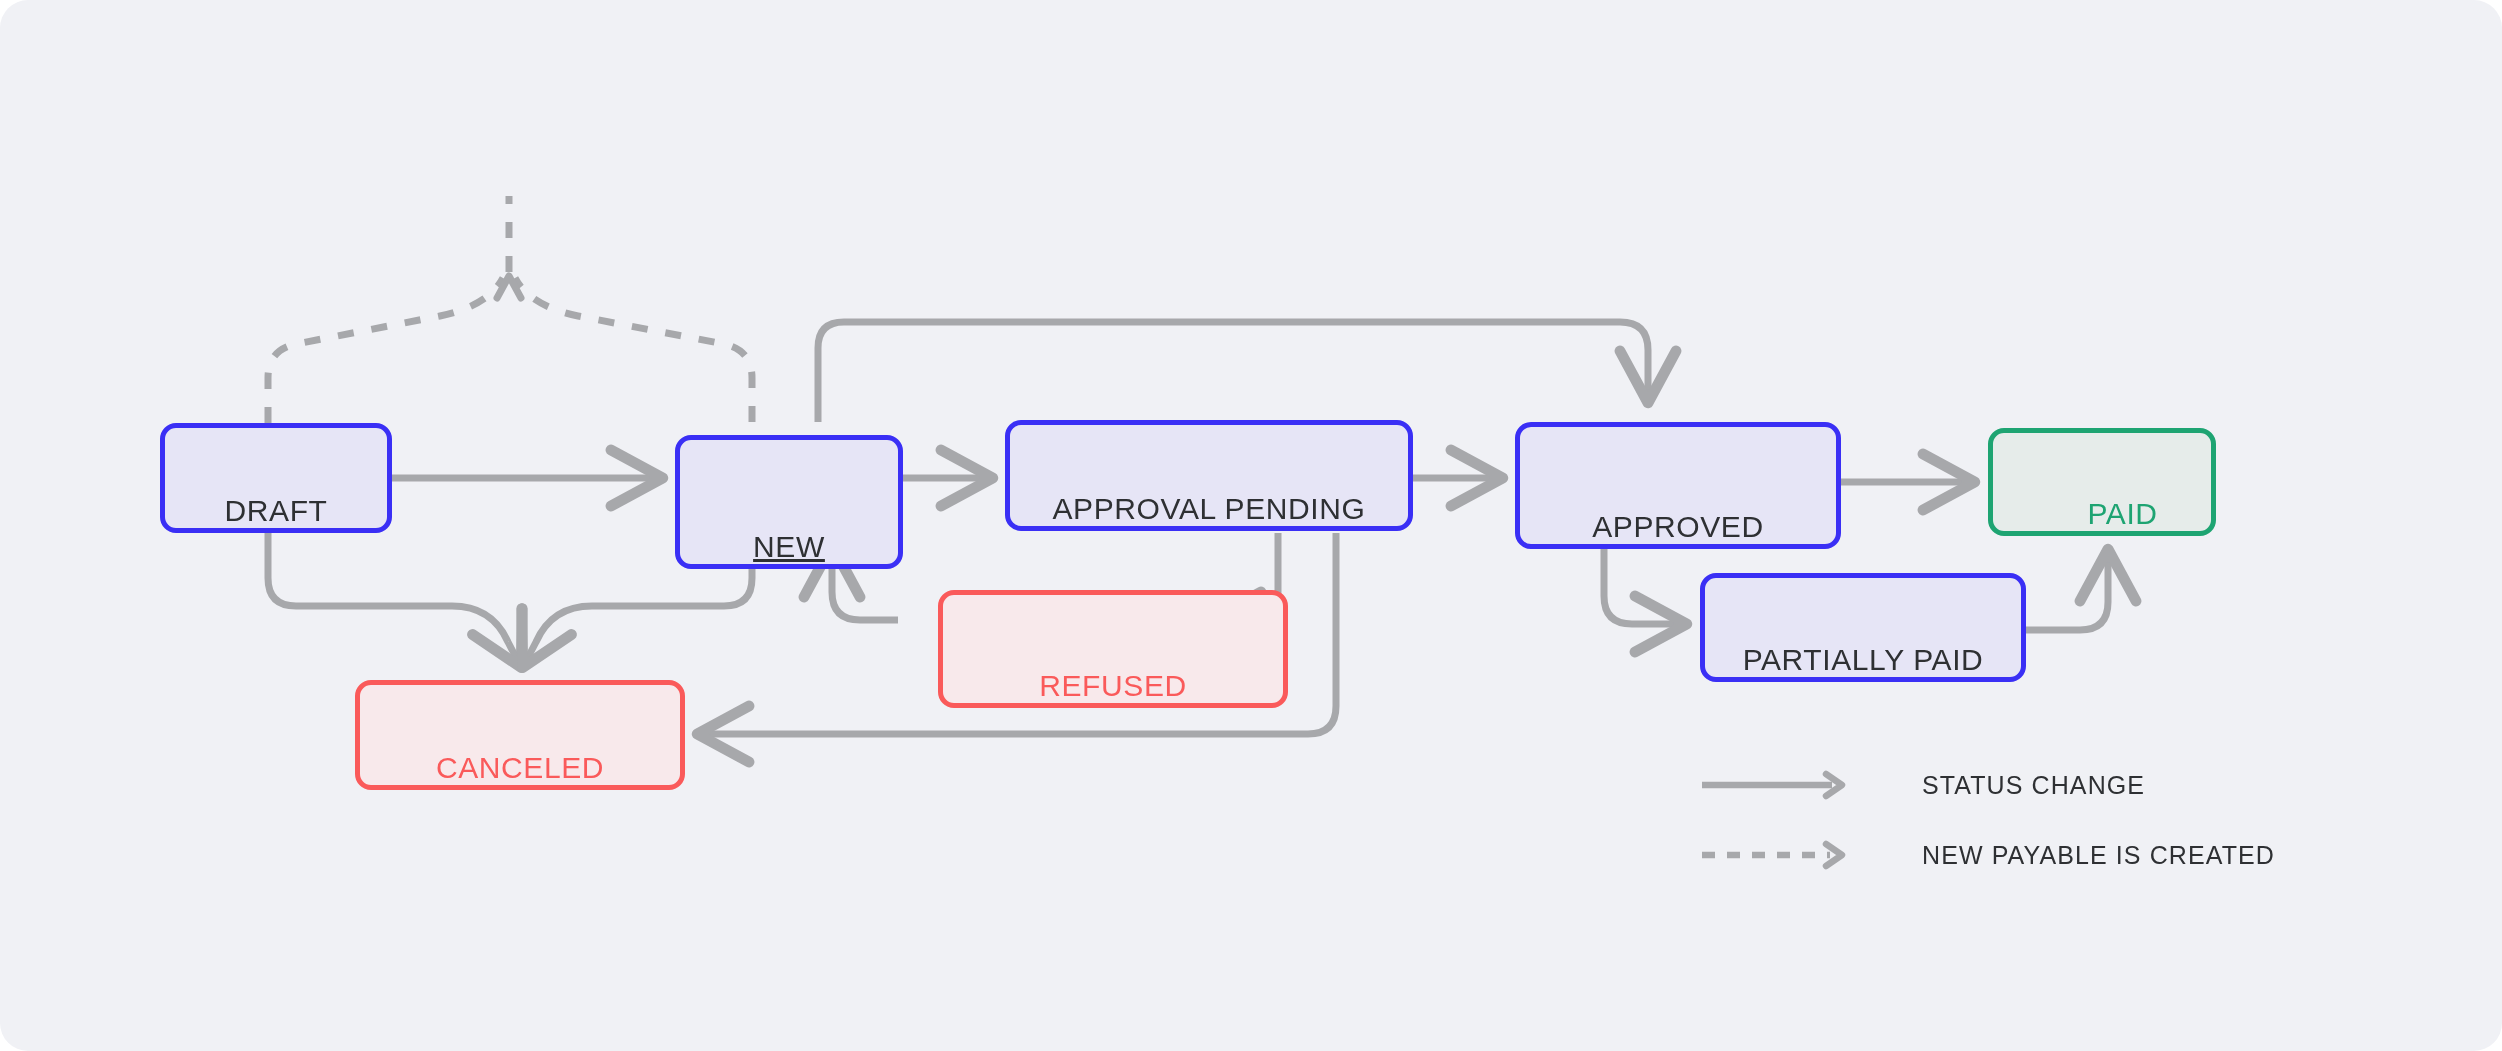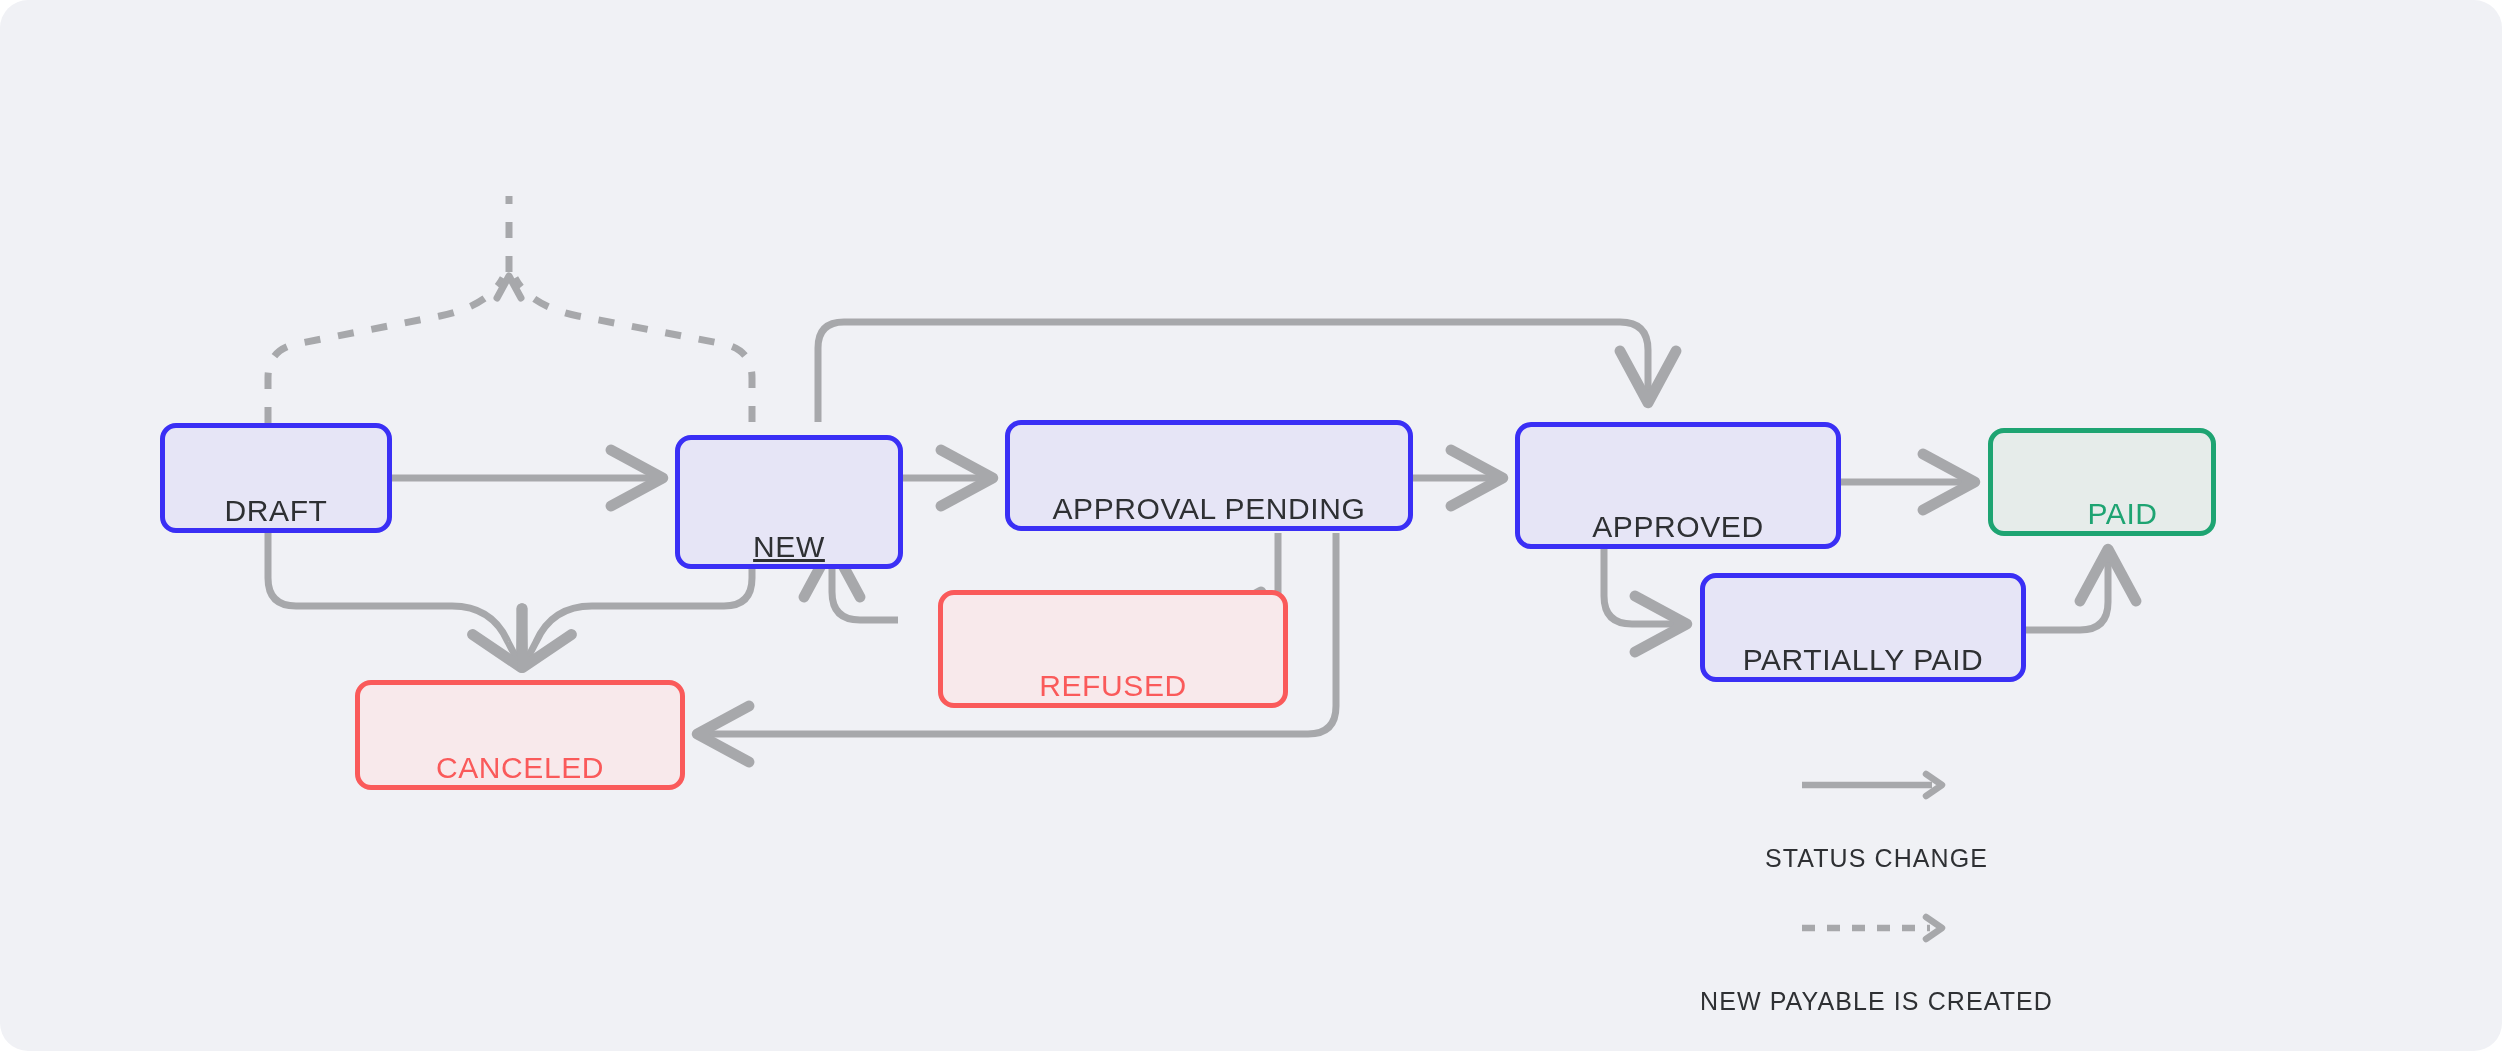--- a/index.html
+++ b/index.html
@@ -46,22 +46,21 @@
     position: absolute;
     left: 1700px;
     top: 770px;
     display: flex;
     flex-direction: column;
     gap: 40px;
   }
   .legend-row {
     display: flex;
     align-items: center;
-    gap: 44px;
-    flex-direction: column;
+    gap: 70px;
   }
   .legend-label {
     font-size: 25px;
     letter-spacing: 1.1px;
     color: #2e3033;
     white-space: nowrap;
   }
   .legend-glyph { width: 152px; height: 30px; display: block; }
 </style>
 </head>

